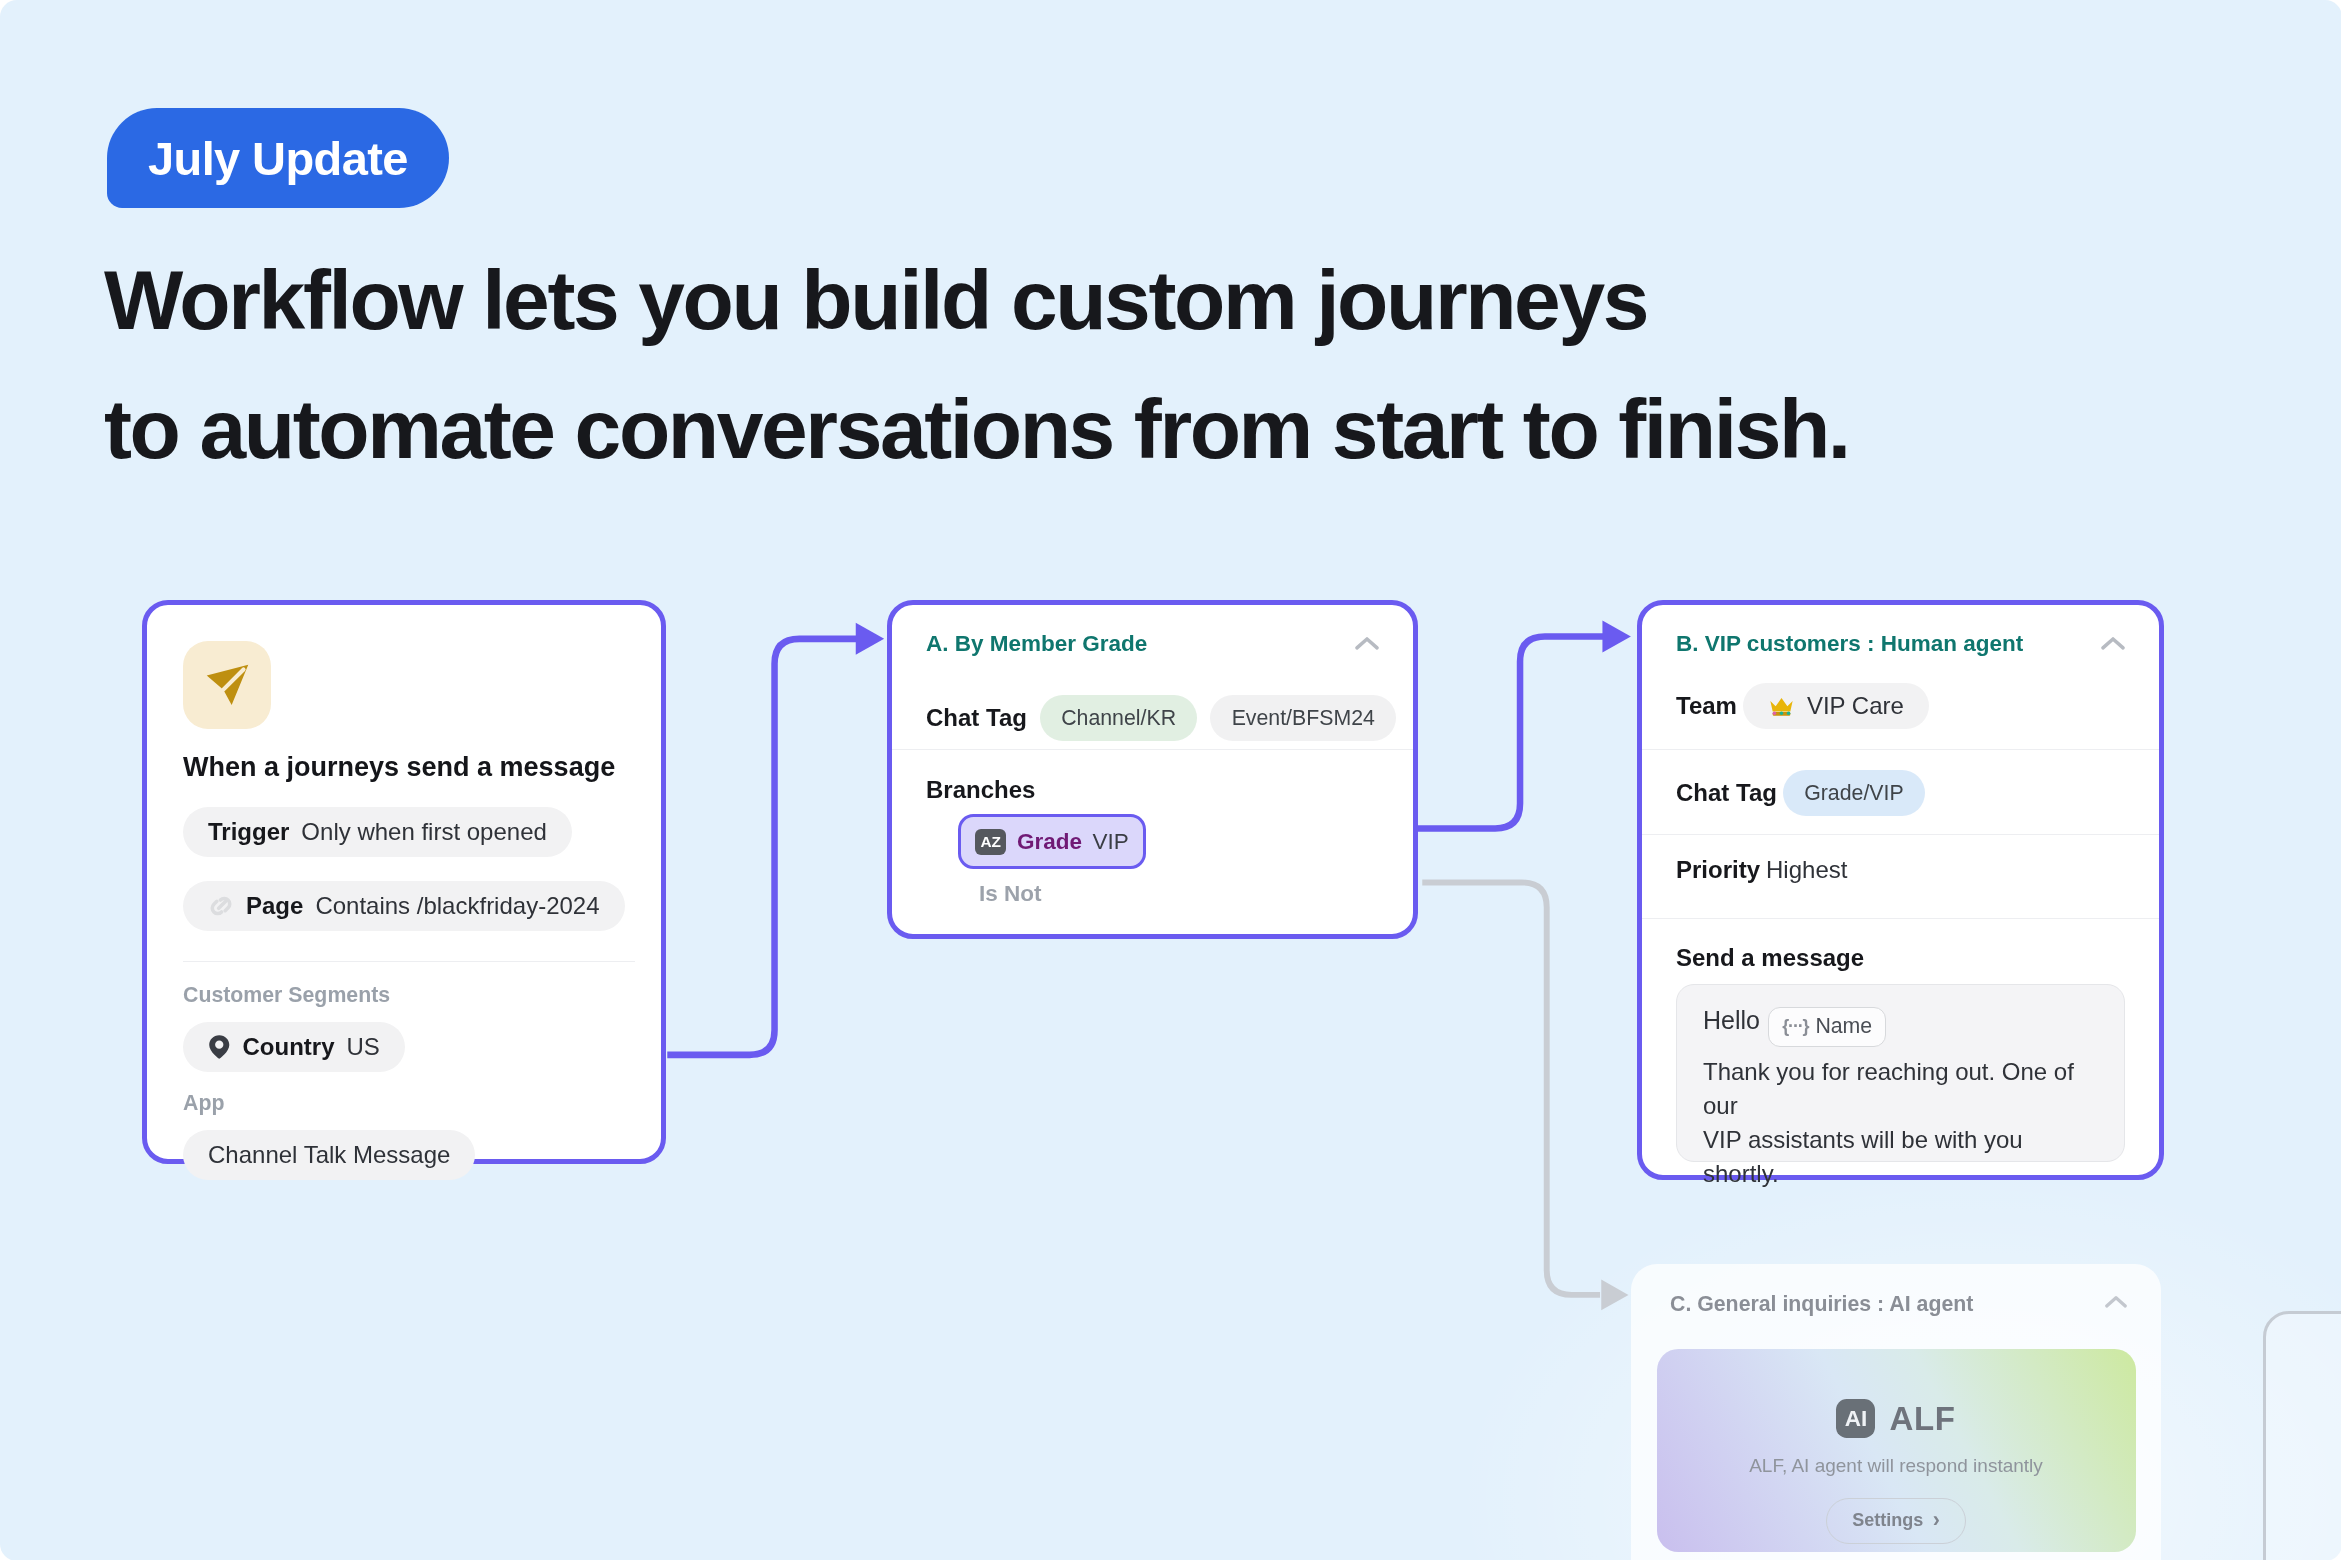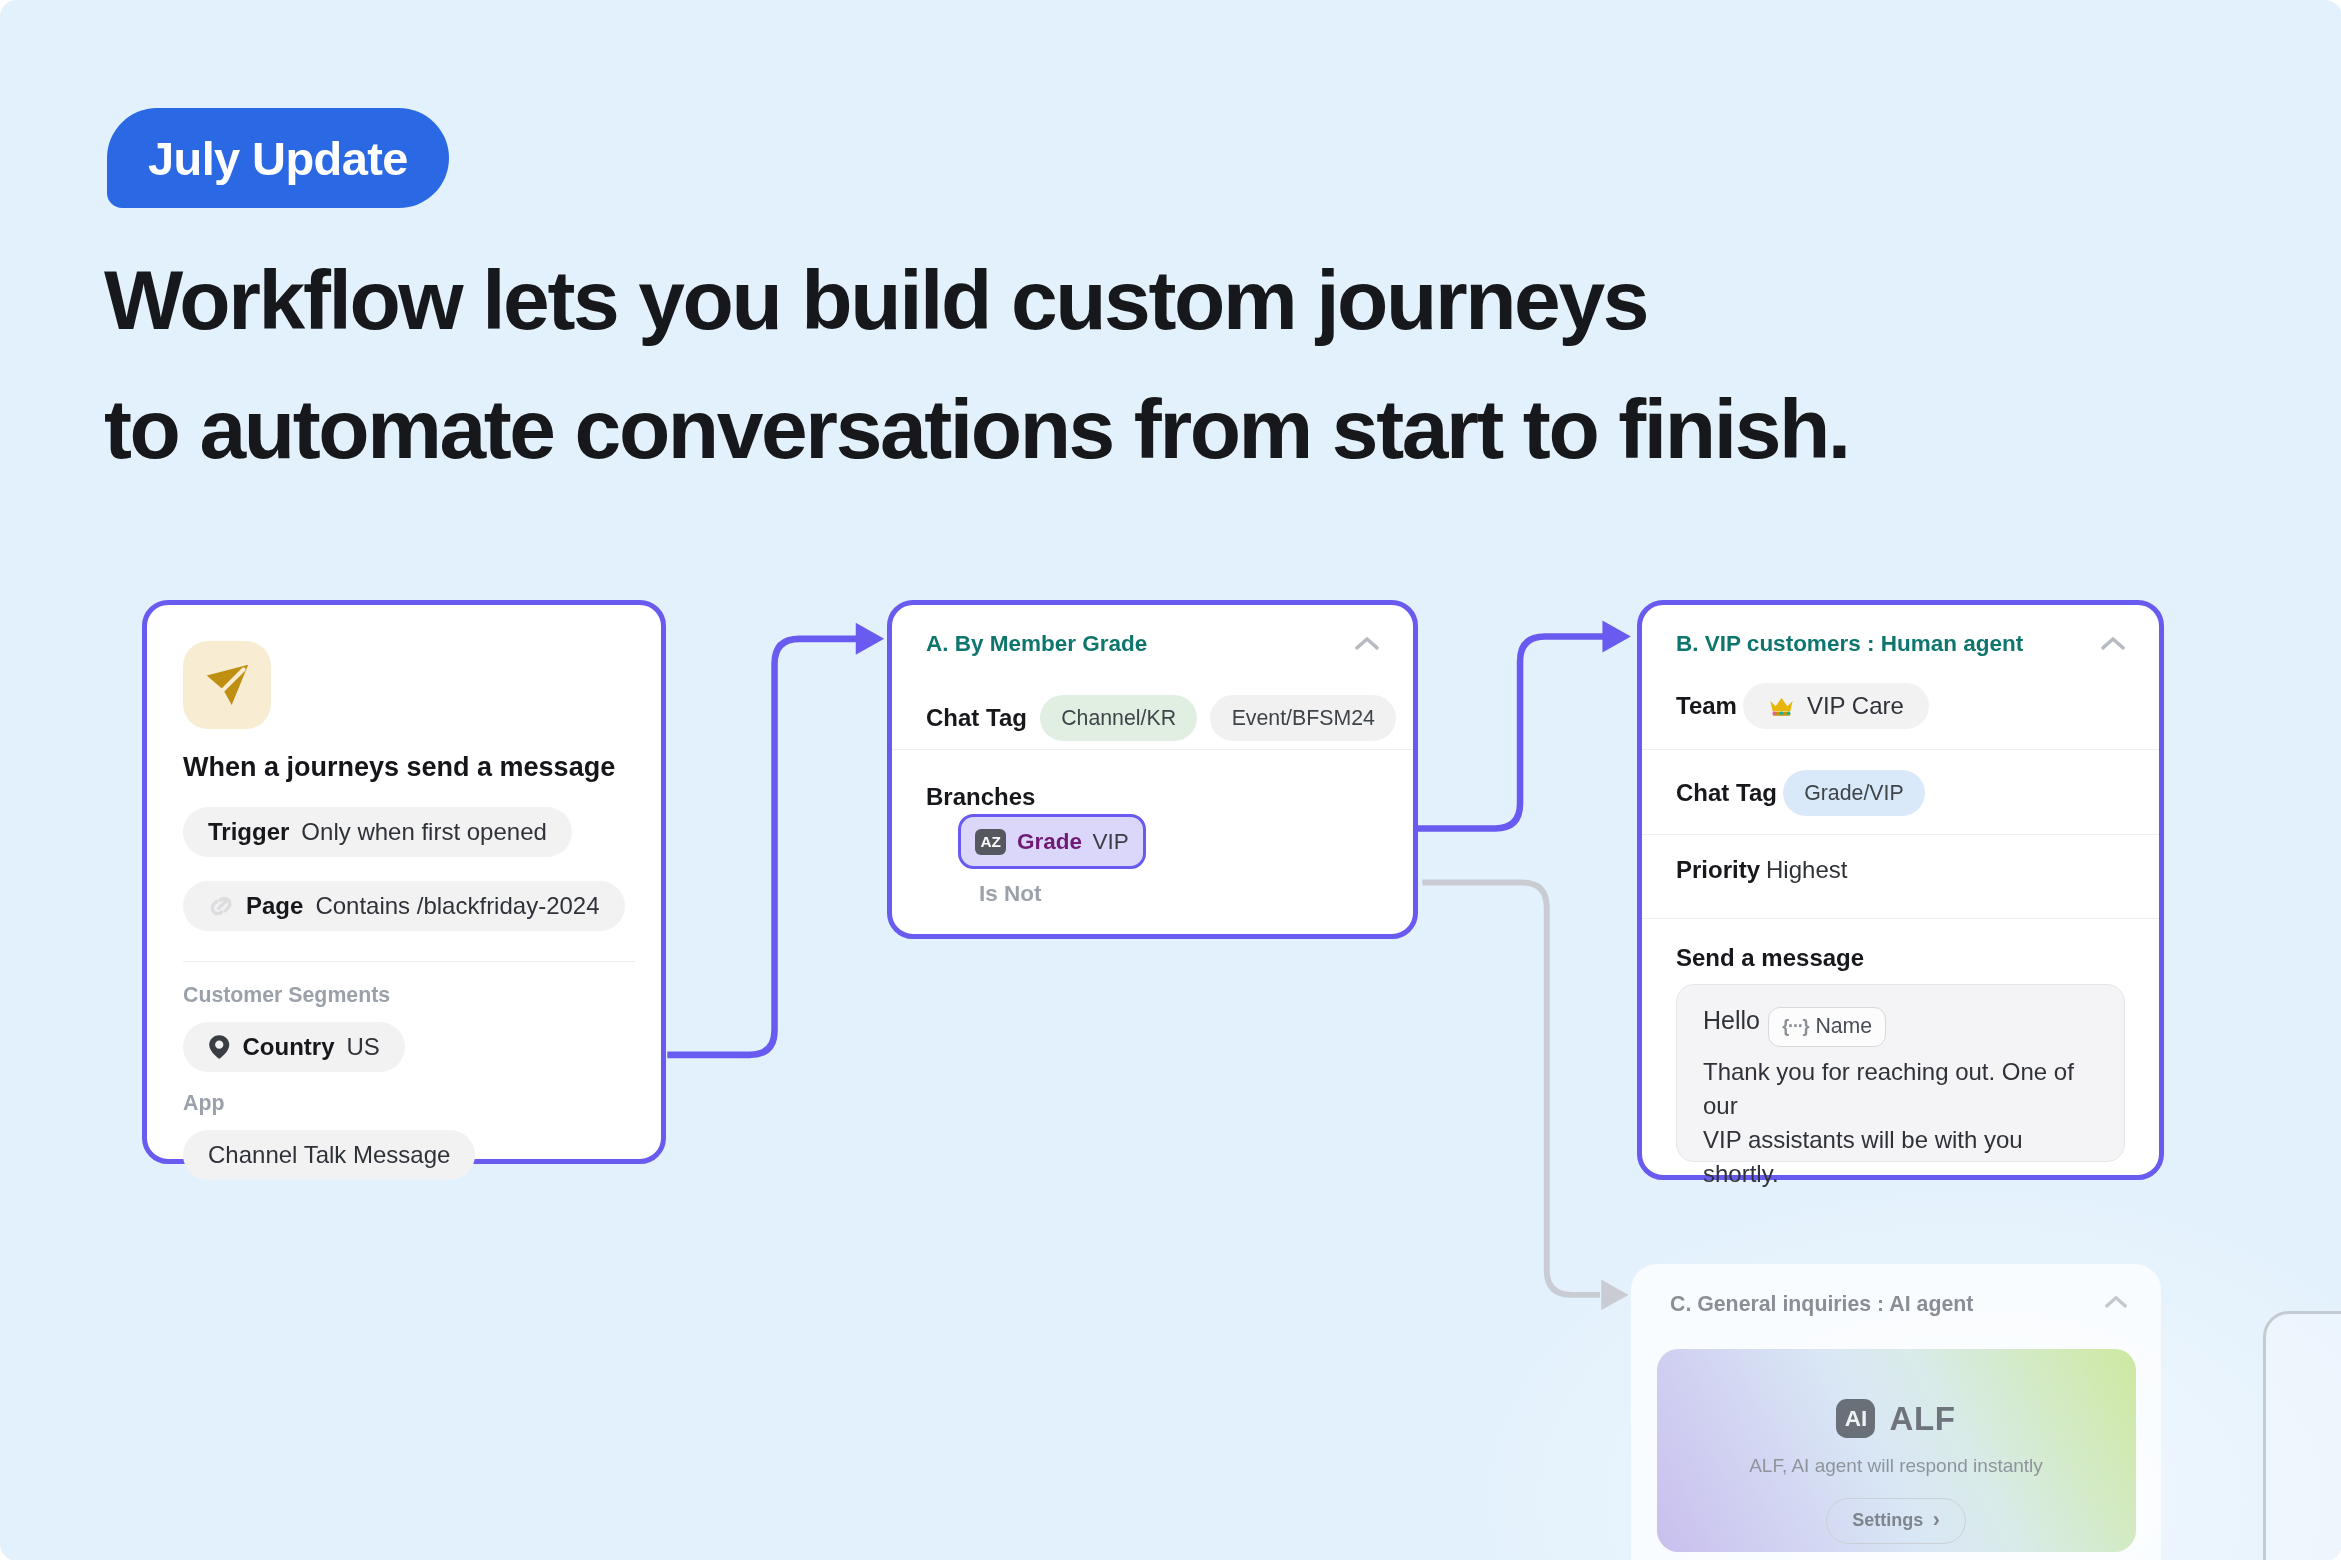--- a/index.html
+++ b/index.html
@@ -34,21 +34,21 @@
   
   .c1{left:142px;top:600px;width:524px;height:564px;}
   .c1 .inner{position:absolute;left:36px;right:26px;top:36px;}
   .icon-tile{width:88px;height:88px;border-radius:25px;background:#F8ECD2;
     display:flex;align-items:center;justify-content:center;}
   .c1-title{margin-top:22.5px;font-size:27px;font-weight:800;color:#15161A;white-space:nowrap;}
   .c1 .pill{margin-top:24px;}
   
   .c2{left:887px;top:600px;width:531px;height:339px;}
   .chatTagRow{position:absolute;left:34px;top:90px;display:flex;align-items:center;gap:13px;}
-  .branches-lbl{position:absolute;left:34px;top:171px;margin-top:7px;}
+  .branches-lbl{position:absolute;left:34px;top:171px;}
   .grade-pill{position:absolute;left:66px;top:209px;height:55px;padding:0 14.2px;
     display:inline-flex;align-items:center;gap:10.7px;background:#DBD7FB;border:3.6px solid #6A5BF0;
     border-radius:15.4px;box-sizing:border-box;}
   .az-badge{display:inline-flex;align-items:center;justify-content:center;width:31px;height:26px;
     background:#55585E;color:#fff;font-weight:800;font-size:15.4px;border-radius:6px;letter-spacing:0;}
   .grade-lbl{font-size:22.5px;font-weight:800;color:#701a75;}
   .grade-val{font-size:22.5px;color:#3A3D44;}
   .isnot{position:absolute;left:87px;top:276px;font-size:22.5px;font-weight:600;color:#9CA2AB;}
   
   .c3{left:1637px;top:600px;width:527px;height:580px;}

